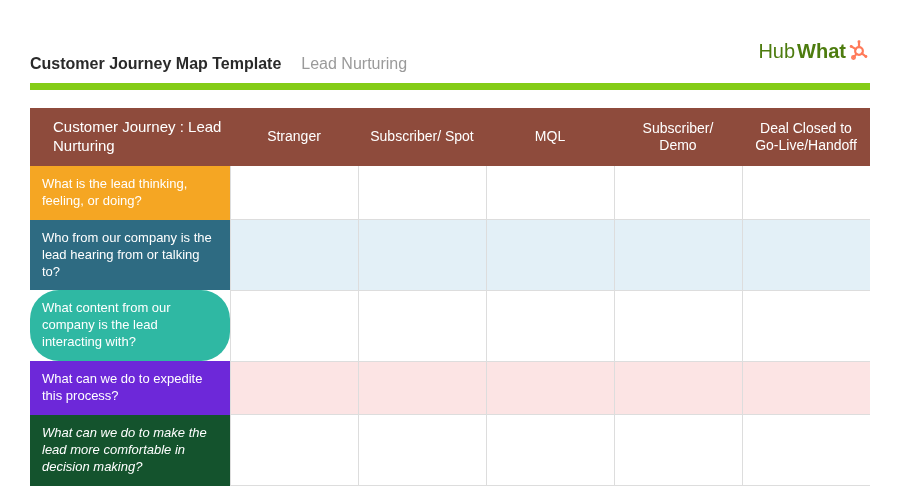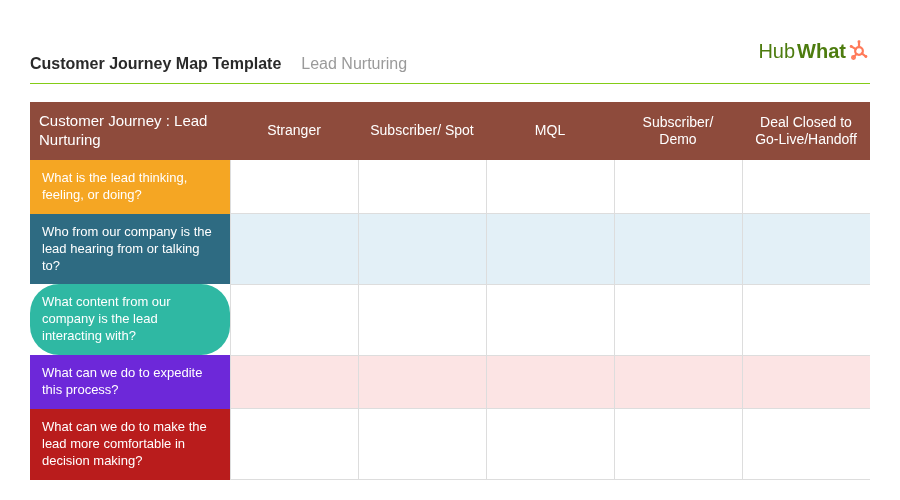--- a/index.html
+++ b/index.html
@@ -7,21 +7,21 @@
     font-family: Arial, Helvetica, sans-serif;
     background: #fff;
     width: 900px;
     height: 500px;
     padding: 30px 30px 20px 30px;
   }
   .header {
     display: flex;
     justify-content: space-between;
     align-items: center;
-    border-bottom: 1px solid #84cc16;
+    border-bottom: 7px solid #84cc16;
     padding-bottom: 10px;
     margin-bottom: 18px;
   }
   .header-titles {
     display: flex;
     align-items: baseline;
     gap: 20px;
   }
   .title {
     font-size: 16px;
@@ -60,21 +60,21 @@
     color: #fff;
     font-weight: normal;
     font-size: 14px;
     text-align: center;
     height: 58px;
     padding: 6px 8px;
     line-height: 1.25;
   }
   thead th.col-label {
     text-align: left;
-    padding-left: 9px;
+    padding-left: 23px;
     font-size: 15px;
   }
   tbody td.row-label {
     color: #fff;
     font-size: 13px;
     line-height: 1.3;
     padding: 10px 12px;
     text-align: left;
   }
   tbody tr { height: 50px; }
@@ -86,21 +86,21 @@
   tbody tr:first-child td.cell { border-top: none; }
   
   .row-0 .row-label { background: #f5a623; }
   .row-0 .cell { background: #ffffff; }
   .row-1 .row-label { background: #2e6b82; }
   .row-1 .cell { background: #e3f0f7; }
   .row-2 .row-label { background: #2fb8a3; border-radius: 29px; }
   .row-2 .cell { background: #ffffff; }
   .row-3 .row-label { background: #6d28d9; }
   .row-3 .cell { background: #fce4e4; }
-  .row-4 .row-label { background: #b91c1c; }
+  .row-4 .row-label { background: #14532d; font-style: italic; }
   .row-4 .cell { background: #ffffff; }
 </style>
 </head>
 <body>
 
 <div class="header">
   <div class="header-titles">
     <span class="title">Customer Journey Map Template</span>
     <span class="subtitle">Lead Nurturing</span>
   </div>

